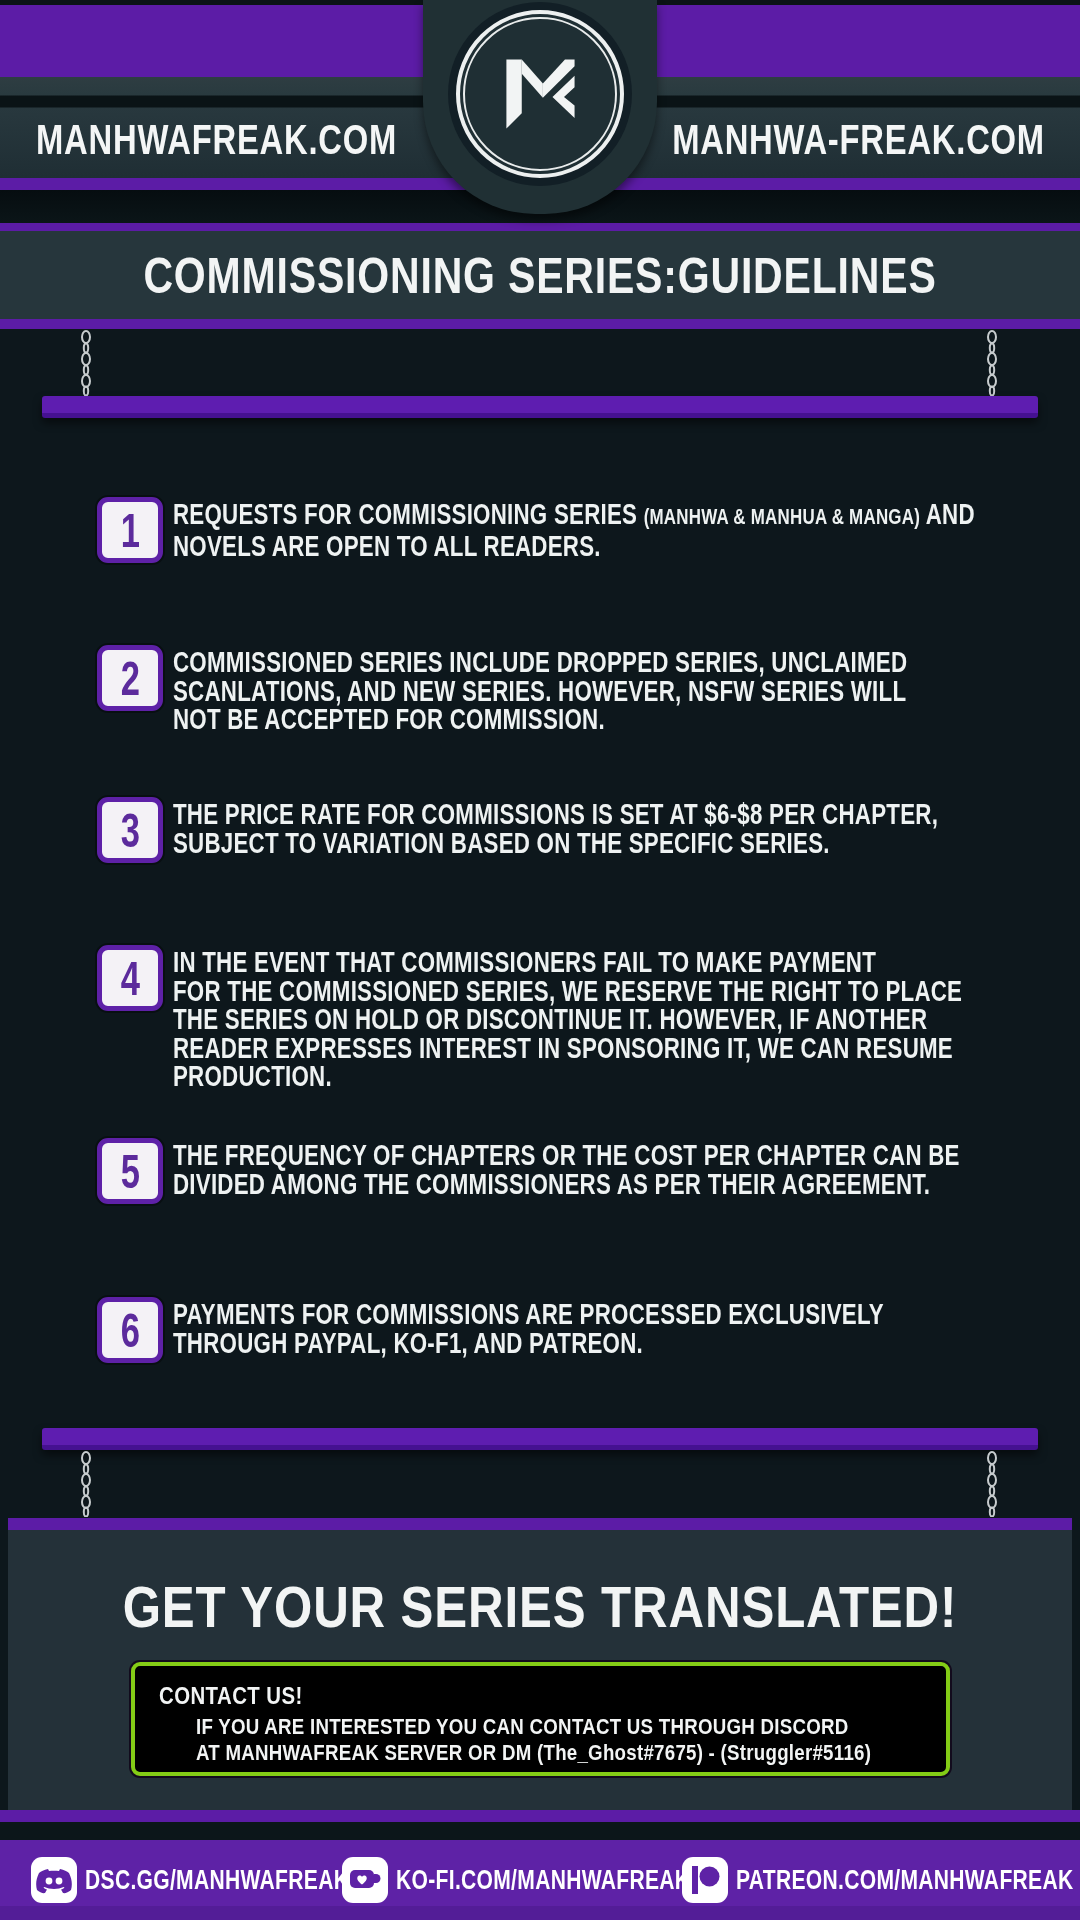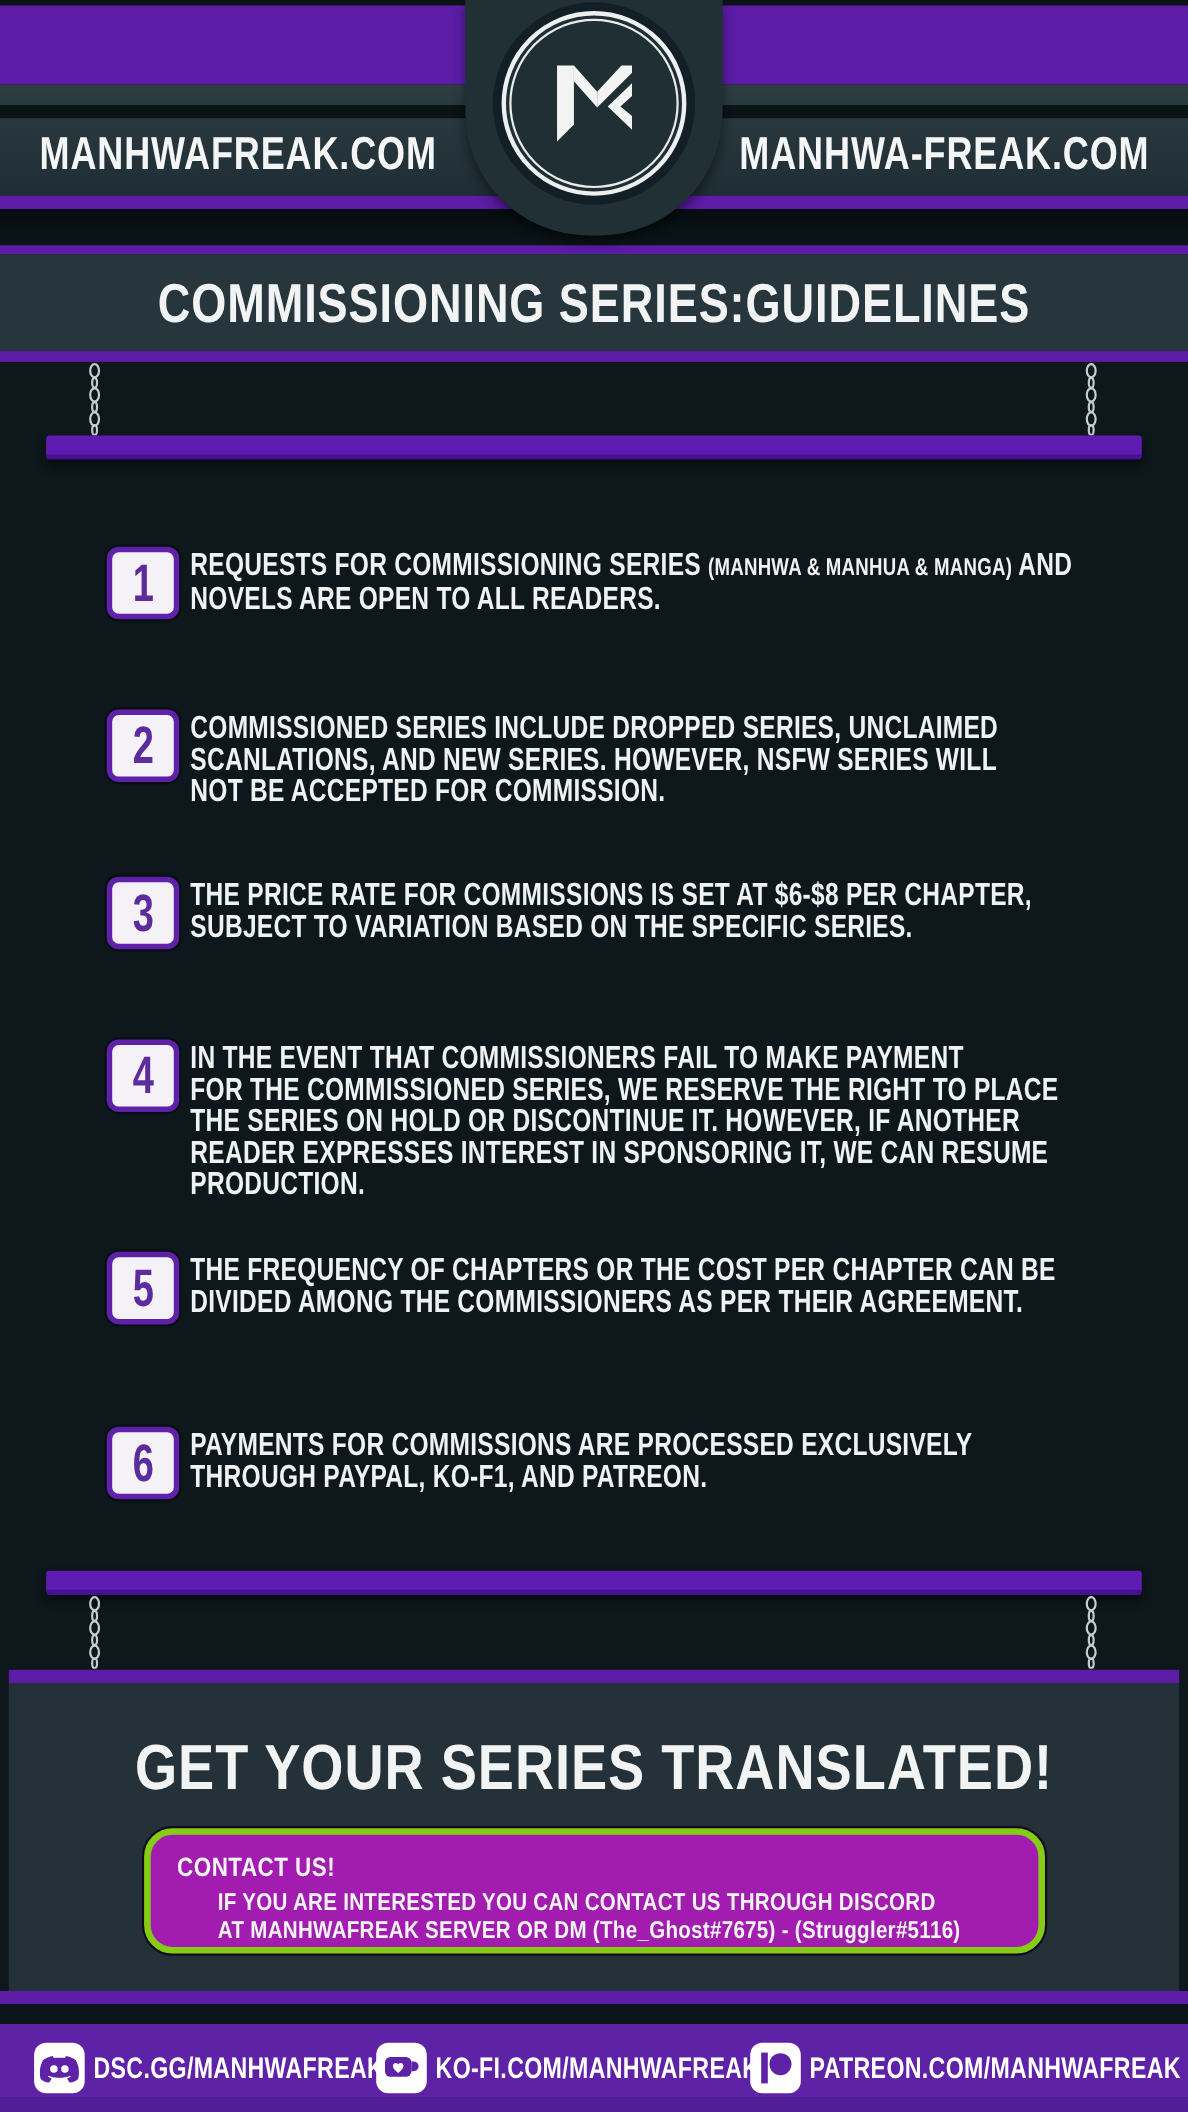--- a/index.html
+++ b/index.html
@@ -58,22 +58,22 @@
   .num{font-size:48px;color:#5c2b9c;transform:scaleX(0.72)}
   .item-text{position:absolute;left:173px;top:3px;width:1120px;font-size:29px;line-height:28.5px;
     letter-spacing:.3px;white-space:pre-line;transform:scaleX(0.77);transform-origin:0 0;color:#eef2f2}
   .item-text .small{font-size:22px}
 
   
   .stripe-d{top:1518px;left:8px;width:1064px;height:12px}
   .cta-section{position:absolute;top:1530px;left:8px;width:1064px;height:280px;background:#243139}
   .headline{position:absolute;top:1572px;left:0;right:0;text-align:center;font-size:58px;line-height:70px;
     letter-spacing:1px;transform:scaleX(0.85);transform-origin:center;white-space:nowrap}
-  .contact-box{position:absolute;top:1662px;left:131px;width:819px;height:114px;background:#a21caf;
-    border:6px solid #84cc16;border-radius:26px;box-shadow:0 0 0 2px #120b1d}
+  .contact-box{position:absolute;top:1662px;left:131px;width:819px;height:114px;background:#000000;
+    border:4px solid #84cc16;border-radius:9px;box-shadow:0 0 0 2px #120b1d}
   .contact-title{position:absolute;top:16px;left:24px;font-size:24px;letter-spacing:.5px;
     transform:scaleX(0.85);transform-origin:0 0;white-space:nowrap}
   .contact-body{position:absolute;top:48px;left:61px;font-size:22px;line-height:26px;letter-spacing:.3px;
     white-space:pre-line;transform:scaleX(0.85);transform-origin:0 0;width:1000px}
 
   
   .stripe-e{top:1810px;height:12px}
   .dark-strip{position:absolute;top:1822px;left:0;width:100%;height:18px;background:#0c161a}
   .footer-band{position:absolute;top:1840px;left:0;width:100%;height:80px;
     background:linear-gradient(180deg,#5e22a6 0 66px,#531d97 66px)}

